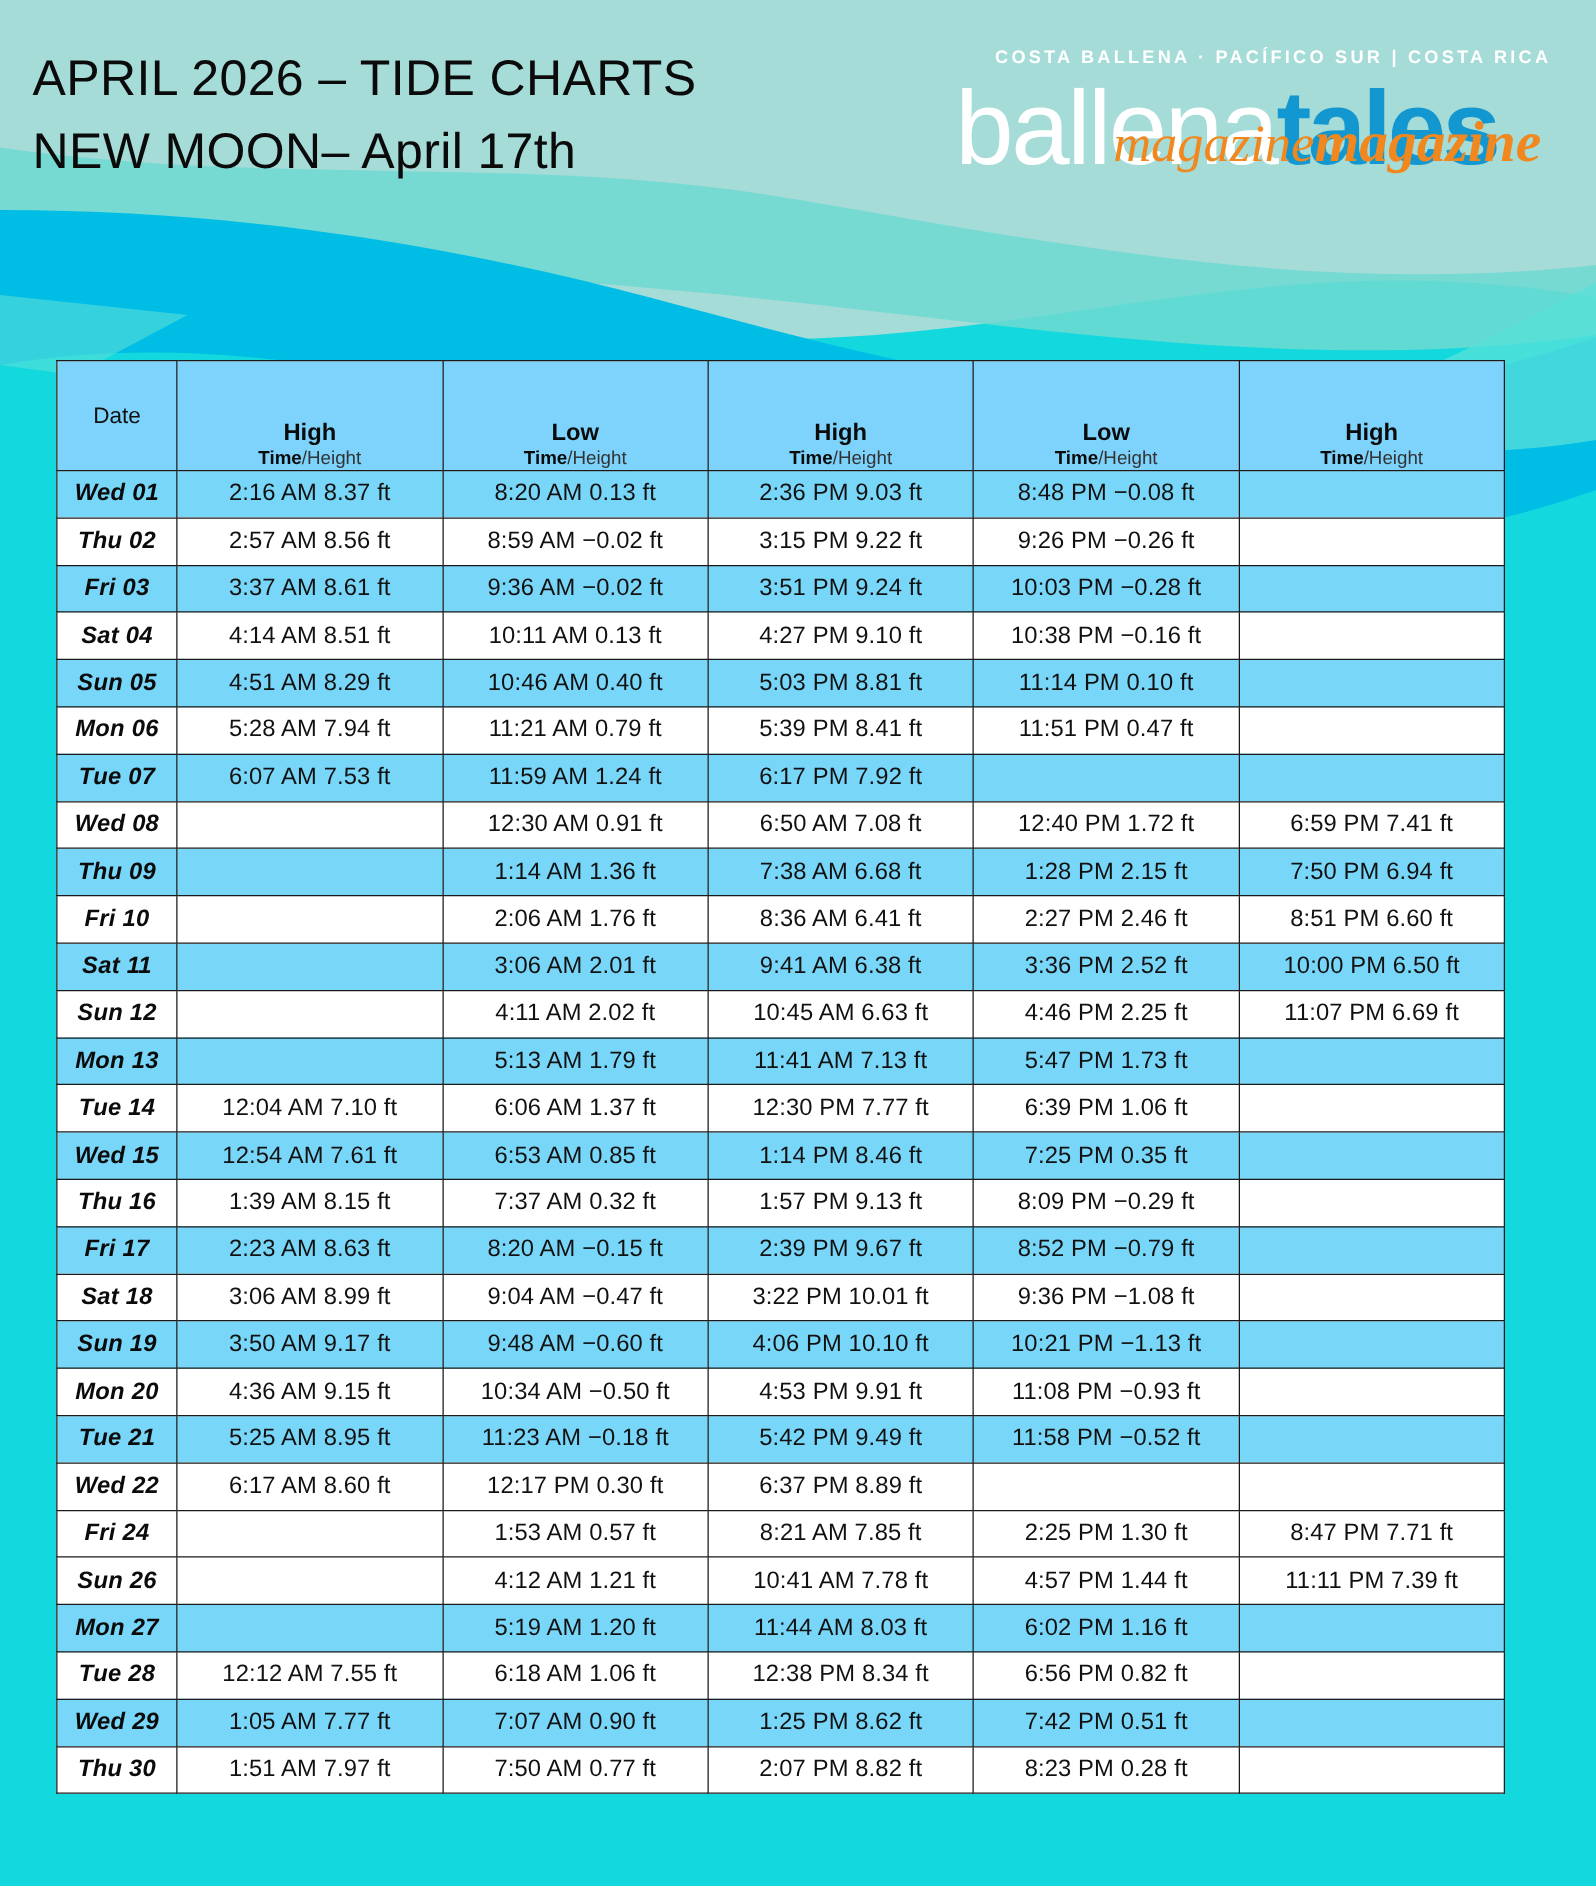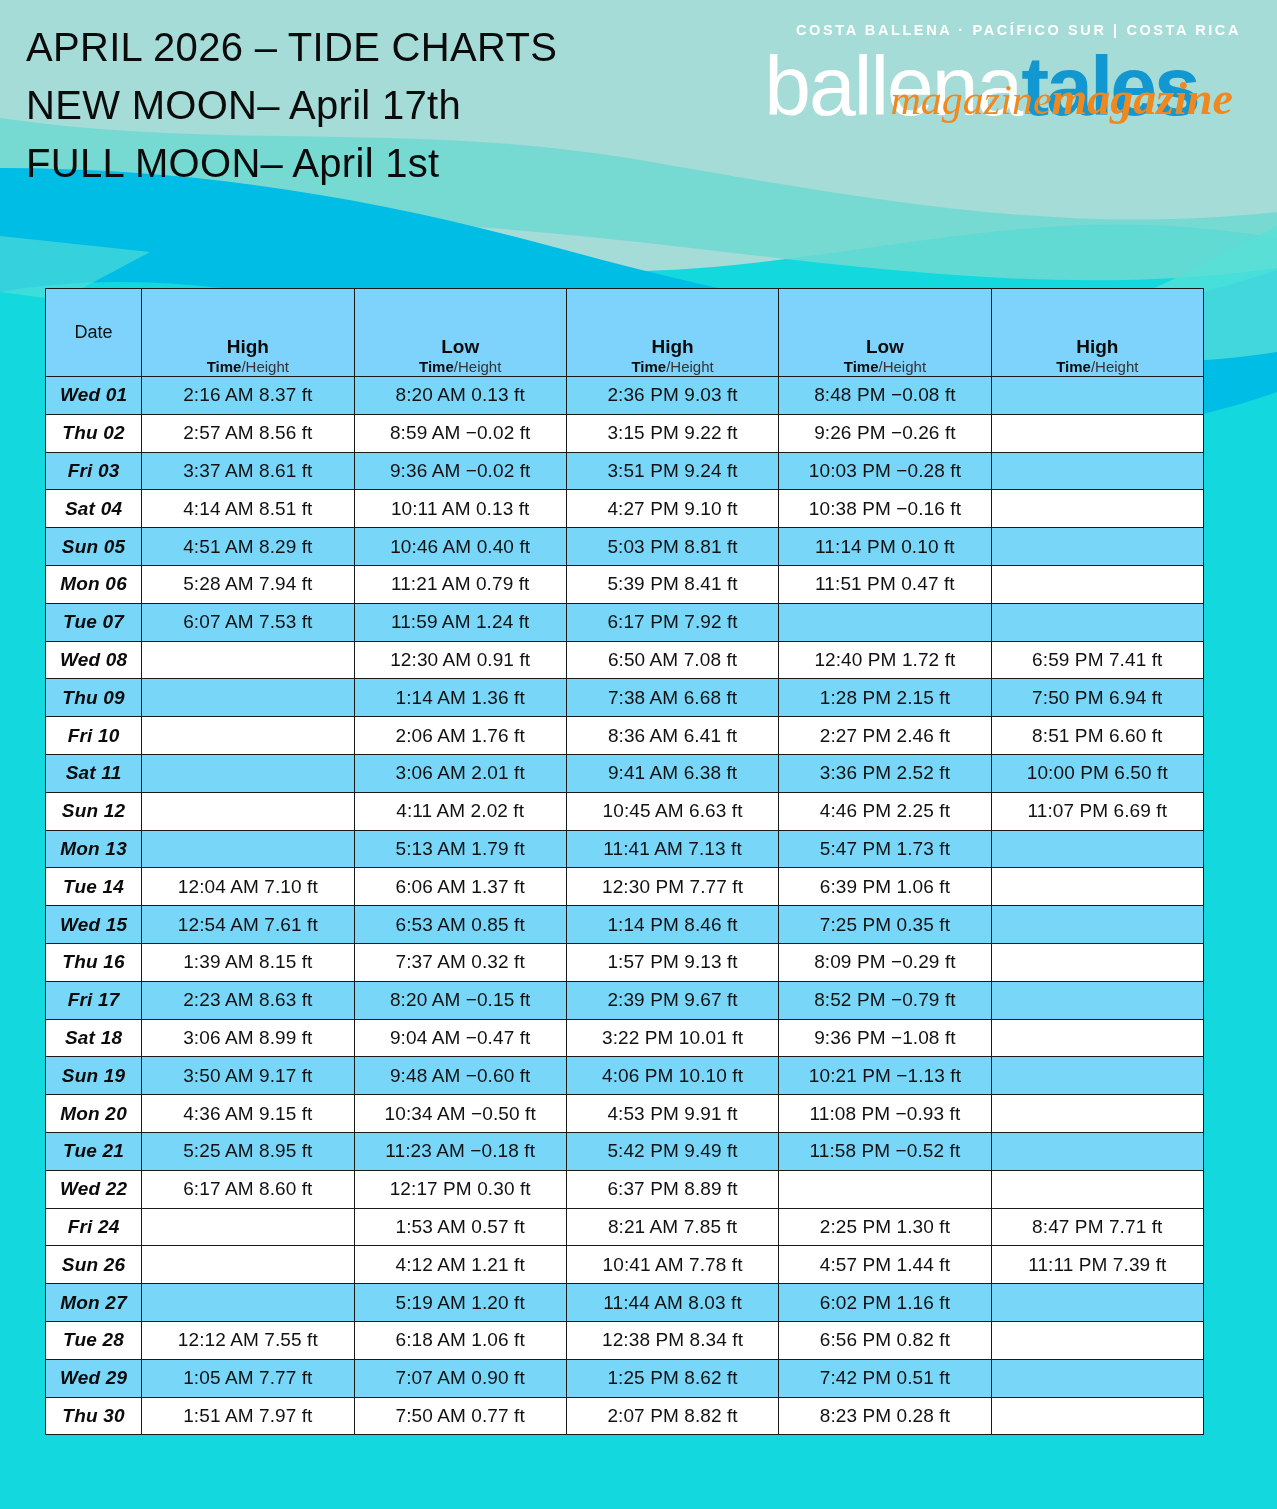--- a/index.html
+++ b/index.html
@@ -21,21 +21,21 @@
     position: absolute;
     inset: 0;
     width: 1277px;
     height: 1509px;
     z-index: 0;
   }
 
   
   .header-area {
     position: absolute;
-    left: 0; top: 0;
+    left: 0; top: 16px;
     width: 1277px;
     height: 270px;
     z-index: 2;
   }
   .title-block {
     position: absolute;
     left: 26px;
     top: 18px;
     width: 660px;
   }
@@ -187,21 +187,20 @@
 
     <path d="M1277,226 L1277,352 C1180,368 1090,362 1010,346 C1100,318 1190,272 1277,226 Z" fill="#58E0D8" opacity="0.75"></path>
     <path d="M0,236 L150,252 L60,300 L0,292 Z" fill="#58E0D8" opacity="0.6"></path>
   </svg>
 
   <div class="header-area">
 
     <div class="title-block">
       <div class="title-line">APRIL 2026 – TIDE CHARTS</div>
       <div class="title-line">NEW MOON– April 17th</div>
-      <div class="title-line">FULL MOON– April 1st</div>
     </div>
 
     <div class="logo-block">
       <div class="logo-tagline">COSTA BALLENA · PACÍFICO SUR | COSTA RICA</div>
       <div class="logo-wordmark">
         <span class="logo-ballena">ballena</span><span class="logo-tales">tales</span>
         <span class="logo-script"><span>magazine</span><span class="script-bold">magazine</span></span>
       </div>
     </div>
   </div>

